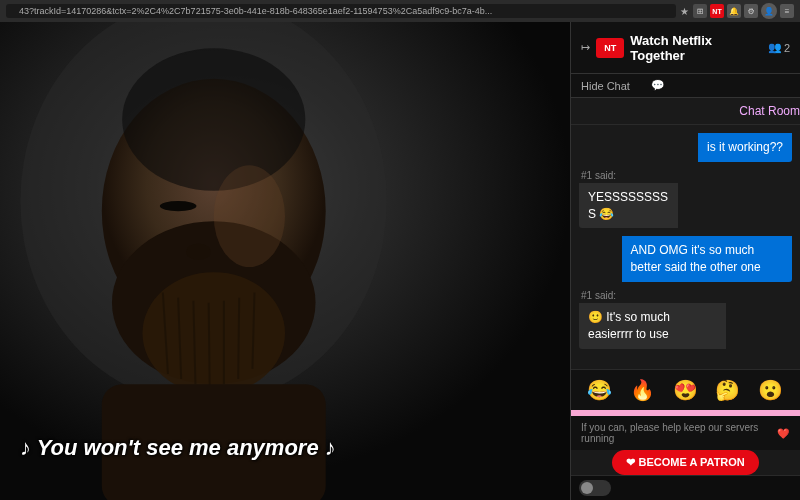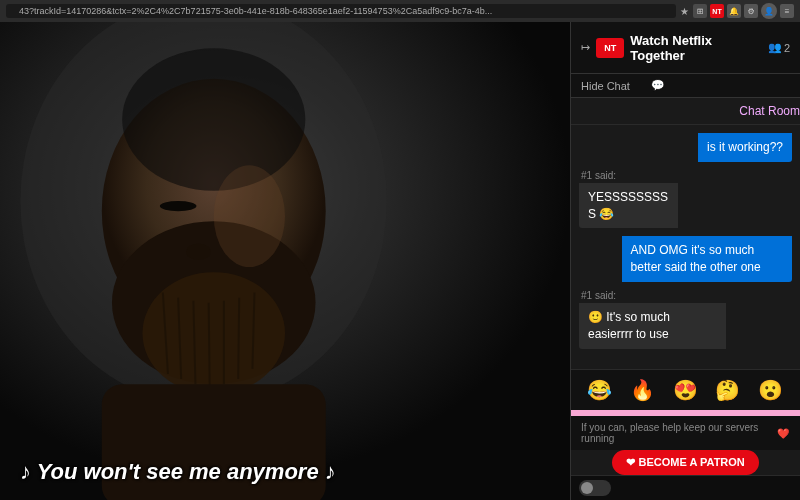--- a/index.html
+++ b/index.html
@@ -68,21 +68,21 @@
       overflow: hidden;
     }
     .video-bg {
       width: 100%;
       height: 100%;
       background: radial-gradient(ellipse at 40% 40%, #3a3a3a 0%, #1a1a1a 40%, #0a0a0a 80%);
       position: relative;
     }
     .subtitle-bar {
       position: absolute;
-      bottom: 15px;
+      bottom: 39px;
       left: 20px;
       right: 0;
       color: #fff;
       font-size: 22px;
       font-weight: bold;
       font-style: italic;
       text-shadow: 1px 1px 3px #000, -1px -1px 3px #000;
     }
 
     

